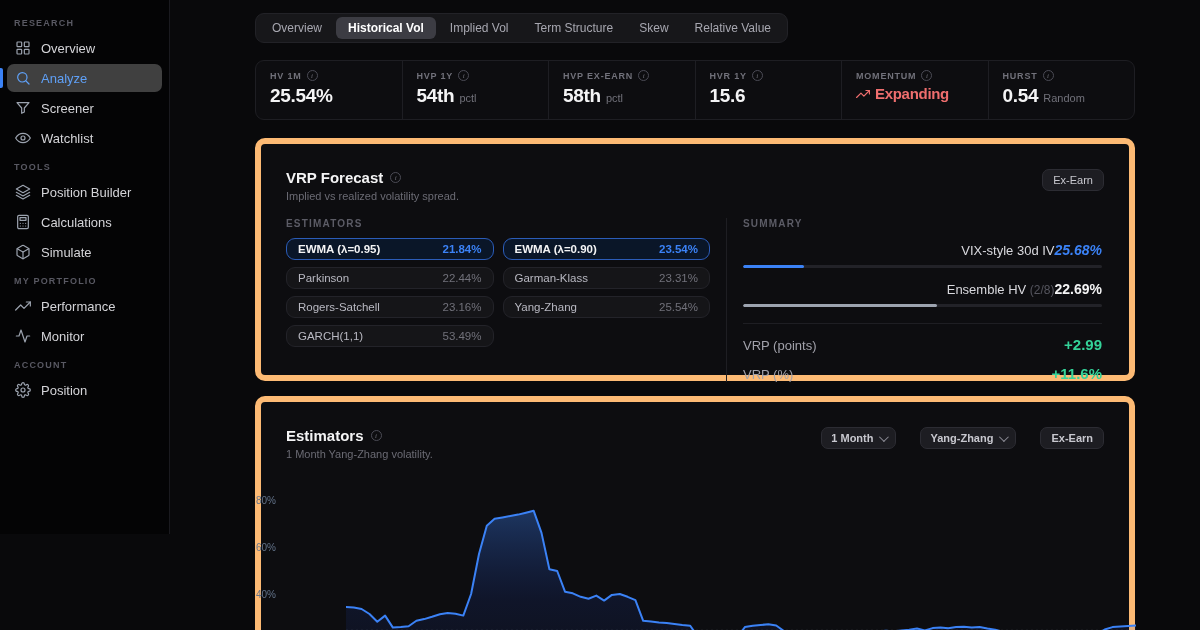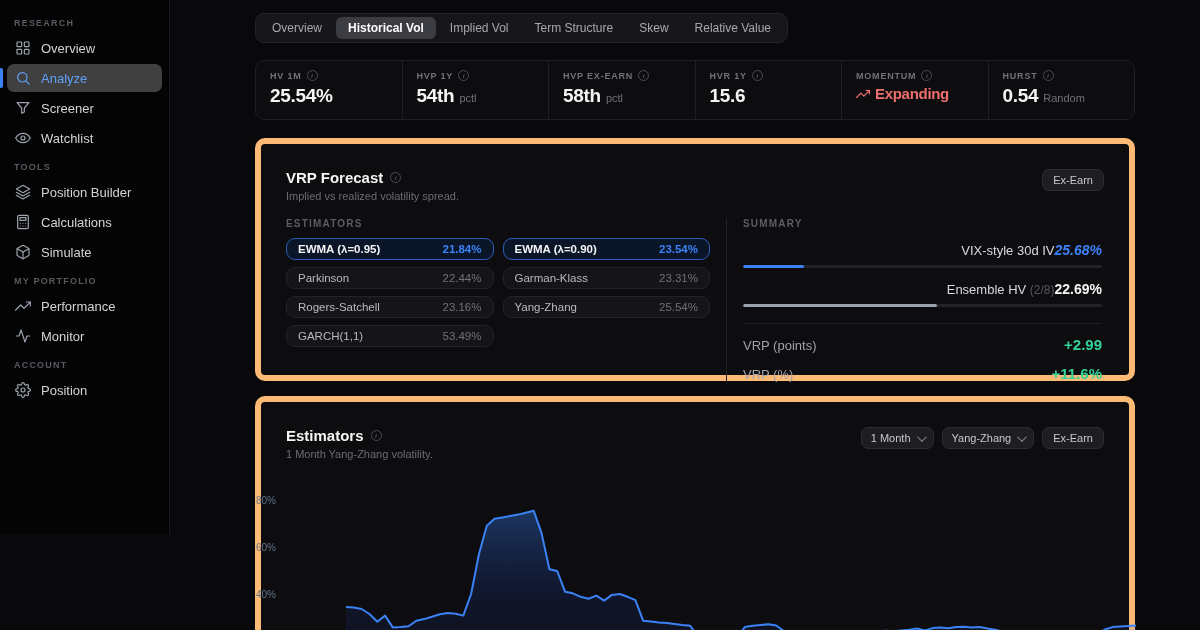--- a/index.html
+++ b/index.html
@@ -85,21 +85,21 @@
   .vrp-card { margin-top:18px; height:243px; }
   .est-card { margin-top:15px; height:310px; }
   .card-head { display:flex; align-items:flex-start; justify-content:space-between; }
   .card-title-row { display:flex; align-items:center; gap:7px; }
   .card-title { font-size:15px; font-weight:bold; color:#f4f4f5; }
   .card-subtitle { font-size:11px; color:#6b6b74; margin-top:4px; }
   .badge {
     background:#1d1d22; border:1px solid #2c2c33; border-radius:7px;
     padding:4px 10px; font-size:11px; color:#c8c8cf; cursor:pointer; white-space:nowrap;
   }
-  .controls { display:flex; gap:8px; align-items:flex-start; }
+  .controls { display:flex; gap:24px; align-items:flex-start;font-weight:bold; }
   .dropdown {
     display:flex; align-items:center; gap:6px;
     background:#1d1d22; border:1px solid #2c2c33; border-radius:7px;
     padding:4px 9px; font-size:11px; color:#c8c8cf; cursor:pointer; white-space:nowrap;
   }
   .chev { width:7px; height:7px; border-right:1.5px solid #8b8b94; border-bottom:1.5px solid #8b8b94; transform:rotate(45deg) translateY(-2px); }
 
   .section-label { font-size:10px; letter-spacing:1.2px; color:#5c5c66; font-weight:bold; }
 
   .vrp-body { display:flex; margin-top:16px; }

